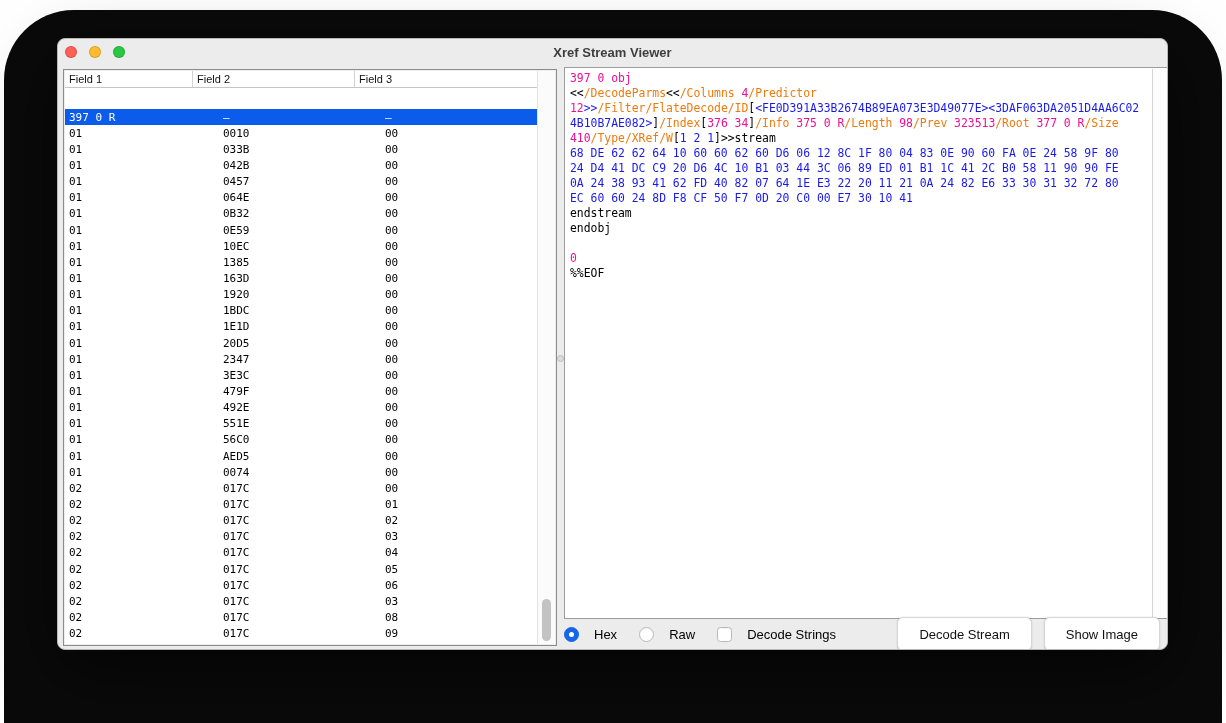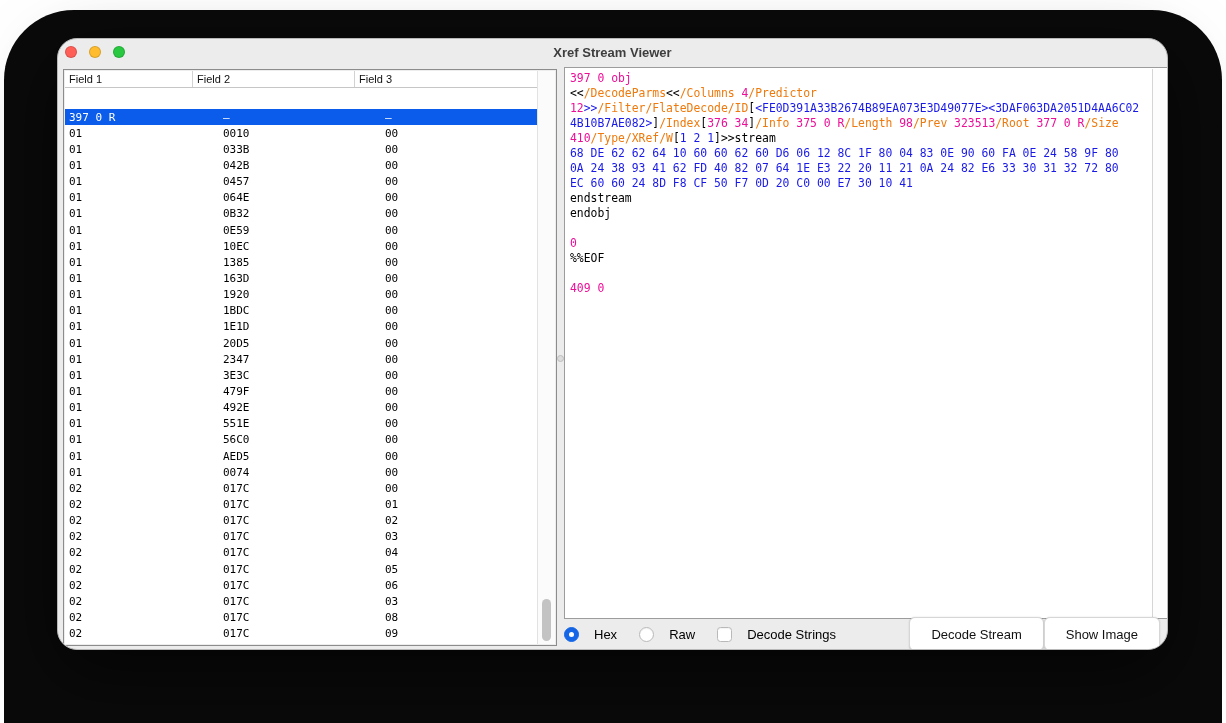--- a/index.html
+++ b/index.html
@@ -6,21 +6,21 @@
   html,body { width:1226px; height:723px; background:#ffffff; overflow:hidden;
               font-family:"Liberation Sans", sans-serif; }
   .stage { position:relative; width:1226px; height:723px; }
 
   
   .shadow-blob { position:absolute; left:4px; top:10px; width:1218px; height:713px;
                  background:#0a0a0a; border-radius:70px 70px 0 0; }
 
   
   .window { position:absolute; left:57px; top:38px; width:1111px; height:612px;
-            background:#ececec; border-radius:20px; border:1px solid #b8b8b8;
+            background:#ececec; border-radius:8px; border:1px solid #b8b8b8;
             box-shadow:0 22px 70px rgba(0,0,0,0.6); overflow:hidden; }
   .titlebar { position:absolute; left:0; top:0; right:0; height:27px; }
   .lights { position:absolute; left:7px; top:7px; display:flex; gap:12px; }
   .light { width:12px; height:12px; border-radius:50%; border:0.5px solid rgba(0,0,0,0.15); }
   .title { position:absolute; left:0; right:0; top:0; height:27px; line-height:27px;
            text-align:center; font-size:13px; font-weight:700; color:#3e3e3e; }
 
   
   .panel-left { position:absolute; left:5px; top:30px; width:494px; height:577px;
                 background:#ffffff; border:1px solid #8c8c8c;
@@ -72,21 +72,21 @@
                      background:#ffffff; }
   .checkbox { width:15px; height:15px; border-radius:3.5px; background:#ffffff;
               border:1px solid #b9b9b9; box-shadow:inset 0 1px 1px rgba(0,0,0,0.05);
               flex:none; }
   .ctl-label { margin-left:15px; }
   .gap { width:22px; flex:none; }
   .btn { height:21px; padding:16px 21px; display:flex; align-items:center;
          background:#ffffff; border:1px solid #d6d6d6; border-radius:6px;
          box-shadow:0 0.5px 1.5px rgba(0,0,0,0.18); font-size:13px; color:#111;
          white-space:nowrap; }
-  .btn + .btn { margin-left:0;text-align:right; }
+  .btn + .btn { margin-left:12px;text-align:right; }
   .spacer { flex:1; }
 </style>
 </head>
 <body>
 
 <div class="stage">
   <div class="shadow-blob"></div>
 
   <div class="window">
 
@@ -290,29 +290,29 @@
     <div class="sash-grip"></div>
 
     <div class="panel-right">
       <div class="code-area">
           <div class="cline"><span style="color: rgb(237, 14, 152);">397 0 obj</span></div>
           <div class="cline"><span style="color: rgb(0, 0, 0);">&lt;&lt;</span><span style="color: rgb(238, 122, 13);">/DecodeParms</span><span style="color: rgb(0, 0, 0);">&lt;&lt;</span><span style="color: rgb(238, 122, 13);">/Columns</span><span style="color: rgb(237, 14, 152);"> 4</span><span style="color: rgb(238, 122, 13);">/Predictor</span></div>
           <div class="cline"><span style="color: rgb(237, 14, 152);">12</span><span style="color: rgb(26, 26, 232);">&gt;&gt;</span><span style="color: rgb(238, 122, 13);">/Filter</span><span style="color: rgb(238, 122, 13);">/FlateDecode</span><span style="color: rgb(238, 122, 13);">/ID</span><span style="color: rgb(0, 0, 0);">[</span><span style="color: rgb(26, 26, 232);">&lt;FE0D391A33B2674B89EA073E3D49077E&gt;</span><span style="color: rgb(26, 26, 232);">&lt;3DAF063DA2051D4AA6C02</span></div>
           <div class="cline"><span style="color: rgb(26, 26, 232);">4B10B7AE082&gt;</span><span style="color: rgb(0, 0, 0);">]</span><span style="color: rgb(238, 122, 13);">/Index</span><span style="color: rgb(0, 0, 0);">[</span><span style="color: rgb(237, 14, 152);">376 34</span><span style="color: rgb(0, 0, 0);">]</span><span style="color: rgb(238, 122, 13);">/Info</span><span style="color: rgb(237, 14, 152);"> 375 0 R</span><span style="color: rgb(238, 122, 13);">/Length</span><span style="color: rgb(237, 14, 152);"> 98</span><span style="color: rgb(238, 122, 13);">/Prev</span><span style="color: rgb(237, 14, 152);"> 323513</span><span style="color: rgb(238, 122, 13);">/Root</span><span style="color: rgb(237, 14, 152);"> 377 0 R</span><span style="color: rgb(238, 122, 13);">/Size</span></div>
           <div class="cline"><span style="color: rgb(237, 14, 152);">410</span><span style="color: rgb(238, 122, 13);">/Type</span><span style="color: rgb(238, 122, 13);">/XRef</span><span style="color: rgb(238, 122, 13);">/W</span><span style="color: rgb(0, 0, 0);">[</span><span style="color: rgb(26, 26, 232);">1 2 1</span><span style="color: rgb(0, 0, 0);">]</span><span style="color: rgb(0, 0, 0);">&gt;&gt;stream</span></div>
           <div class="cline"><span style="color: rgb(26, 26, 232);">68 DE 62 62 64 10 60 60 62 60 D6 06 12 8C 1F 80 04 83 0E 90 60 FA 0E 24 58 9F 80</span></div>
+          <div class="cline"><span style="color: rgb(26, 26, 232);">24 D4 41 DC C9 20 D6 4C 10 B1 03 44 3C 06 89 ED 01 B1 1C 41 2C B0 58 11 90 90 FE</span></div>
           <div class="cline"><span style="color: rgb(26, 26, 232);">0A 24 38 93 41 62 FD 40 82 07 64 1E E3 22 20 11 21 0A 24 82 E6 33 30 31 32 72 80</span></div>
           <div class="cline"><span style="color: rgb(26, 26, 232);">EC 60 60 24 8D F8 CF 50 F7 0D 20 C0 00 E7 30 10 41</span></div>
           <div class="cline"><span style="color: rgb(0, 0, 0);">endstream</span></div>
           <div class="cline"><span style="color: rgb(0, 0, 0);">endobj</span></div>
           <div class="cline"></div>
           <div class="cline"><span style="color: rgb(237, 14, 152);">0</span></div>
           <div class="cline"><span style="color: rgb(0, 0, 0);">%%EOF</span></div>
           <div class="cline"></div>
-          <div class="cline"><span style="color: rgb(237, 14, 152);">409 0</span></div>
         </div>
       <div class="text-vscroll"></div>
     </div>
 
     <div class="controls">
       <span class="radio on" id="radio-hex"></span>
       <span class="ctl-label">Hex</span>
       <span class="gap"></span>
       <span class="radio" id="radio-raw"></span>
       <span class="ctl-label">Raw</span>

